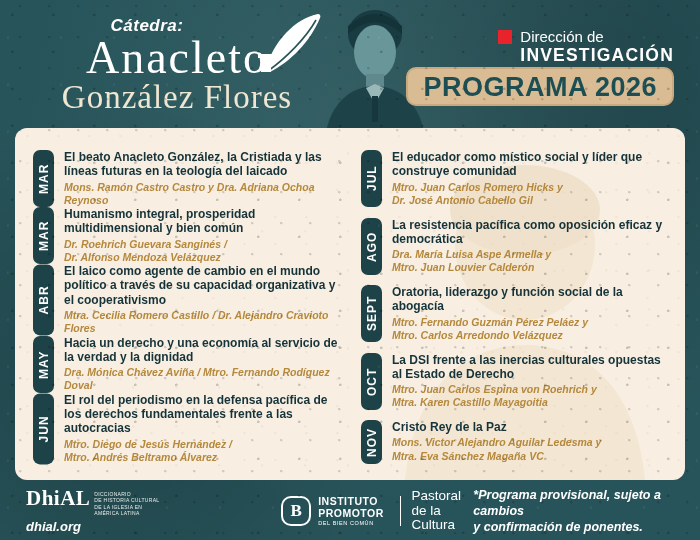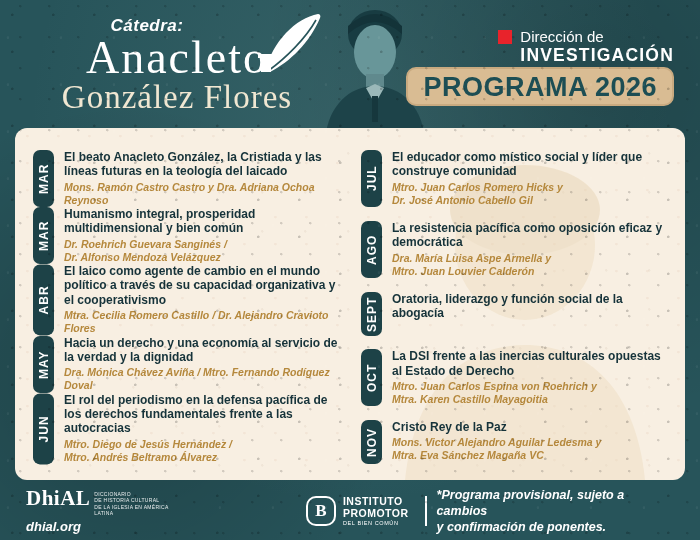--- a/index.html
+++ b/index.html
@@ -196,20 +196,22 @@
             <div class="entry-title">La resistencia pacífica como oposición eficaz y democrática</div>
             <div class="entry-speakers">Dra. María Luisa Aspe Armella y
 Mtro. Juan Louvier Calderón</div>
           </div>
         </div>
 
         <div class="row">
           <div class="pill">SEPT</div>
           <div>
             <div class="entry-title">Oratoria, liderazgo y función social de la abogacía</div>
+            <div class="entry-speakers">Mtro. Fernando Guzmán Pérez Peláez y
+Mtro. Carlos Arredondo Velázquez</div>
           </div>
         </div>
 
         <div class="row">
           <div class="pill">OCT</div>
           <div>
             <div class="entry-title">La DSI frente a las inercias culturales opuestas al Estado de Derecho</div>
             <div class="entry-speakers">Mtro. Juan Carlos Espina von Roehrich y
 Mtra. Karen Castillo Mayagoitia</div>
           </div>
@@ -243,20 +245,22 @@
       <div class="b-badge">B</div>
       <div>
         <div class="inst-text1">INSTITUTO
 PROMOTOR</div>
         <div class="inst-text2">DEL BIEN COMÚN</div>
       </div>
     </div>
 
     <div class="pastoral">
       <div class="pastoral-divider"></div>
+      <div class="pastoral-text">Pastoral
+de la Cultura</div>
     </div>
 
     <div class="disclaimer">*Programa provisional, sujeto a cambios
 y confirmación de ponentes.</div>
   </div>
 
   <div class="texture"></div>
 </div>
 
 </body></html>

